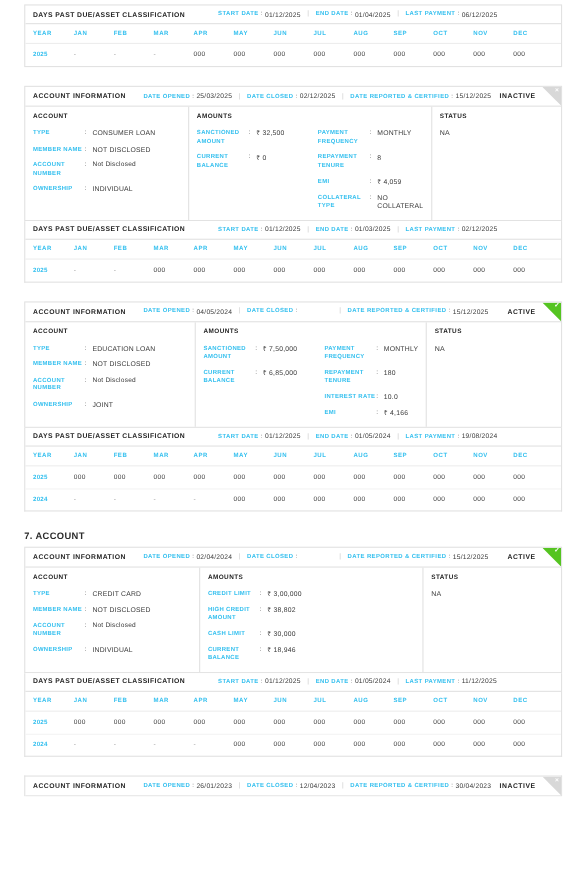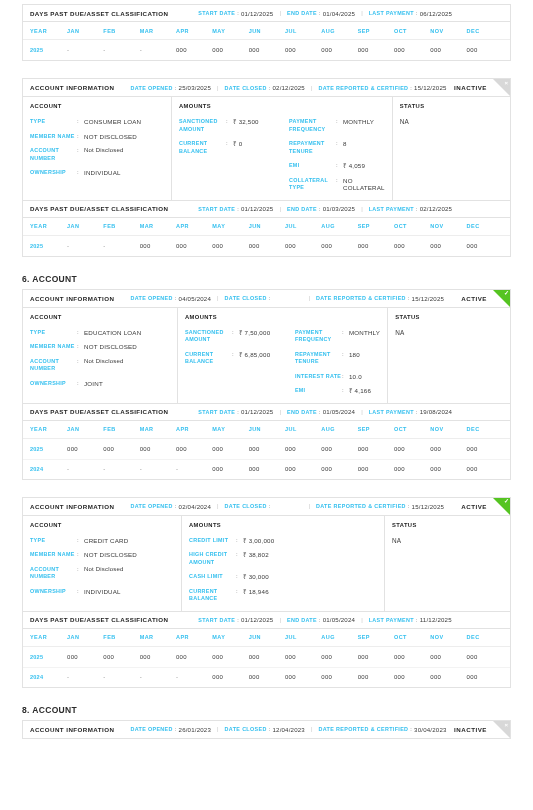--- a/index.html
+++ b/index.html
@@ -417,21 +417,20 @@
             <div class="dpd-cell"><span class="dpd-val">000</span></div>
             <div class="dpd-cell"><span class="dpd-val">000</span></div>
             <div class="dpd-cell"><span class="dpd-val">000</span></div>
             <div class="dpd-cell"><span class="dpd-val">000</span></div>
             <div class="dpd-cell"><span class="dpd-val">000</span></div>
             <div class="dpd-cell"><span class="dpd-val">000</span></div>
           </div>
         </div>
       </div>
       <div class="gap"></div>
-      <div class="section-title">6. ACCOUNT</div>
       <div class="card">
         <div class="acct-header">
           <span class="acct-header-title">ACCOUNT INFORMATION</span>
           <span style="width: 16px; flex: 0 0 auto;"></span>
           <span class="meta-group">
             <span class="meta-label">DATE OPENED</span>
             <span class="meta-colon">:</span>
             <span class="meta-value">04/05/2024</span>
           </span>
           <span class="meta-sep">|</span>
@@ -586,20 +585,21 @@
             <div class="dpd-cell"><span class="dpd-val">000</span></div>
             <div class="dpd-cell"><span class="dpd-val">000</span></div>
             <div class="dpd-cell"><span class="dpd-val">000</span></div>
             <div class="dpd-cell"><span class="dpd-val">000</span></div>
             <div class="dpd-cell"><span class="dpd-val">000</span></div>
             <div class="dpd-cell"><span class="dpd-val">000</span></div>
           </div>
         </div>
       </div>
       <div class="gap"></div>
+      <div class="section-title">7. ACCOUNT</div>
       <div class="card">
         <div class="acct-header">
           <span class="acct-header-title">ACCOUNT INFORMATION</span>
           <span style="width: 16px; flex: 0 0 auto;"></span>
           <span class="meta-group">
             <span class="meta-label">DATE OPENED</span>
             <span class="meta-colon">:</span>
             <span class="meta-value">02/04/2024</span>
           </span>
           <span class="meta-sep">|</span>
@@ -745,21 +745,20 @@
             <div class="dpd-cell"><span class="dpd-val">000</span></div>
             <div class="dpd-cell"><span class="dpd-val">000</span></div>
             <div class="dpd-cell"><span class="dpd-val">000</span></div>
             <div class="dpd-cell"><span class="dpd-val">000</span></div>
           </div>
         </div>
       </div>
       <div class="gap"></div>
     </div>
 
-  <div class="section-title">8. ACCOUNT</div>
   <div class="card" style="border-bottom:none;">
     <div class="acct-header">
       <span class="acct-header-title">ACCOUNT INFORMATION</span>
       <span class="sp-16"></span>
       <span class="meta-group">
         <span class="meta-label">DATE OPENED</span>
         <span class="meta-colon">:</span>
         <span class="meta-value">26/01/2023</span>
       </span>
       <span class="meta-sep">|</span>

